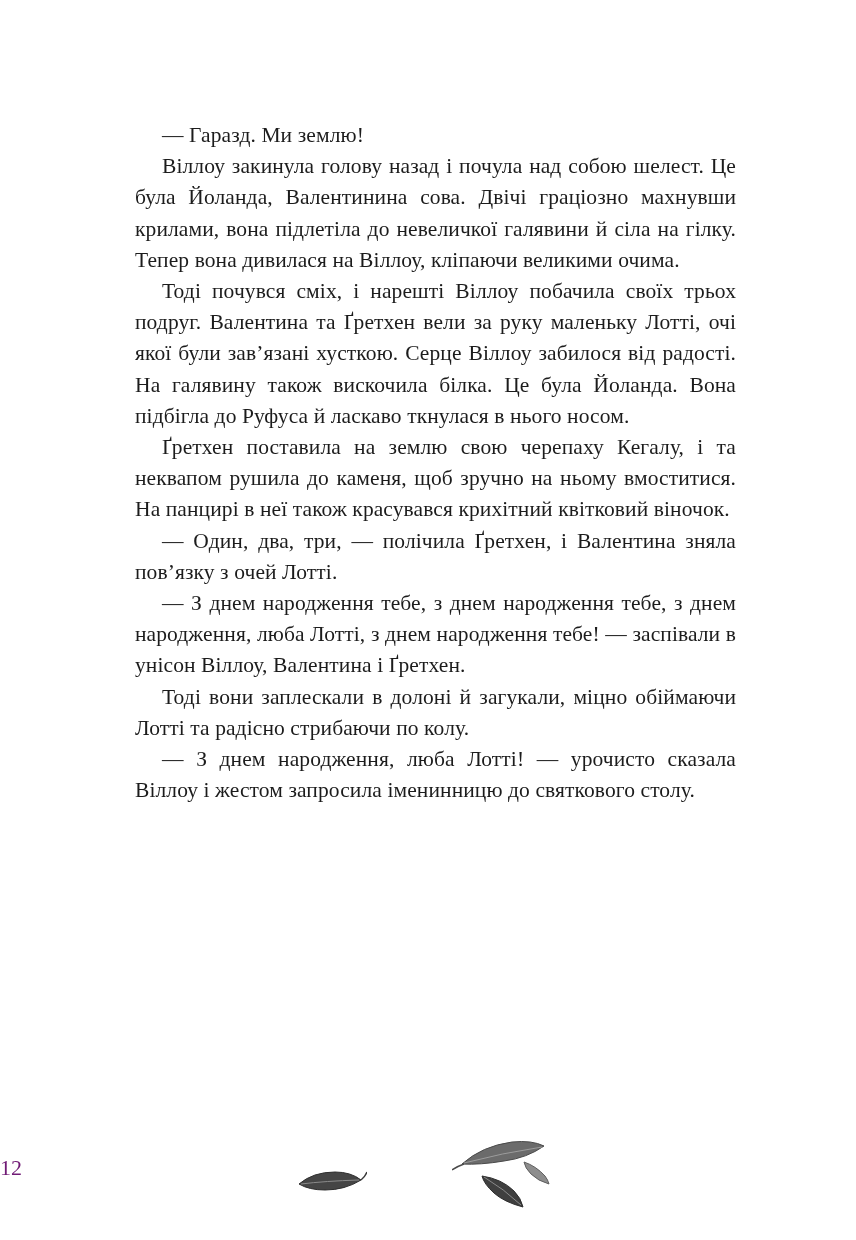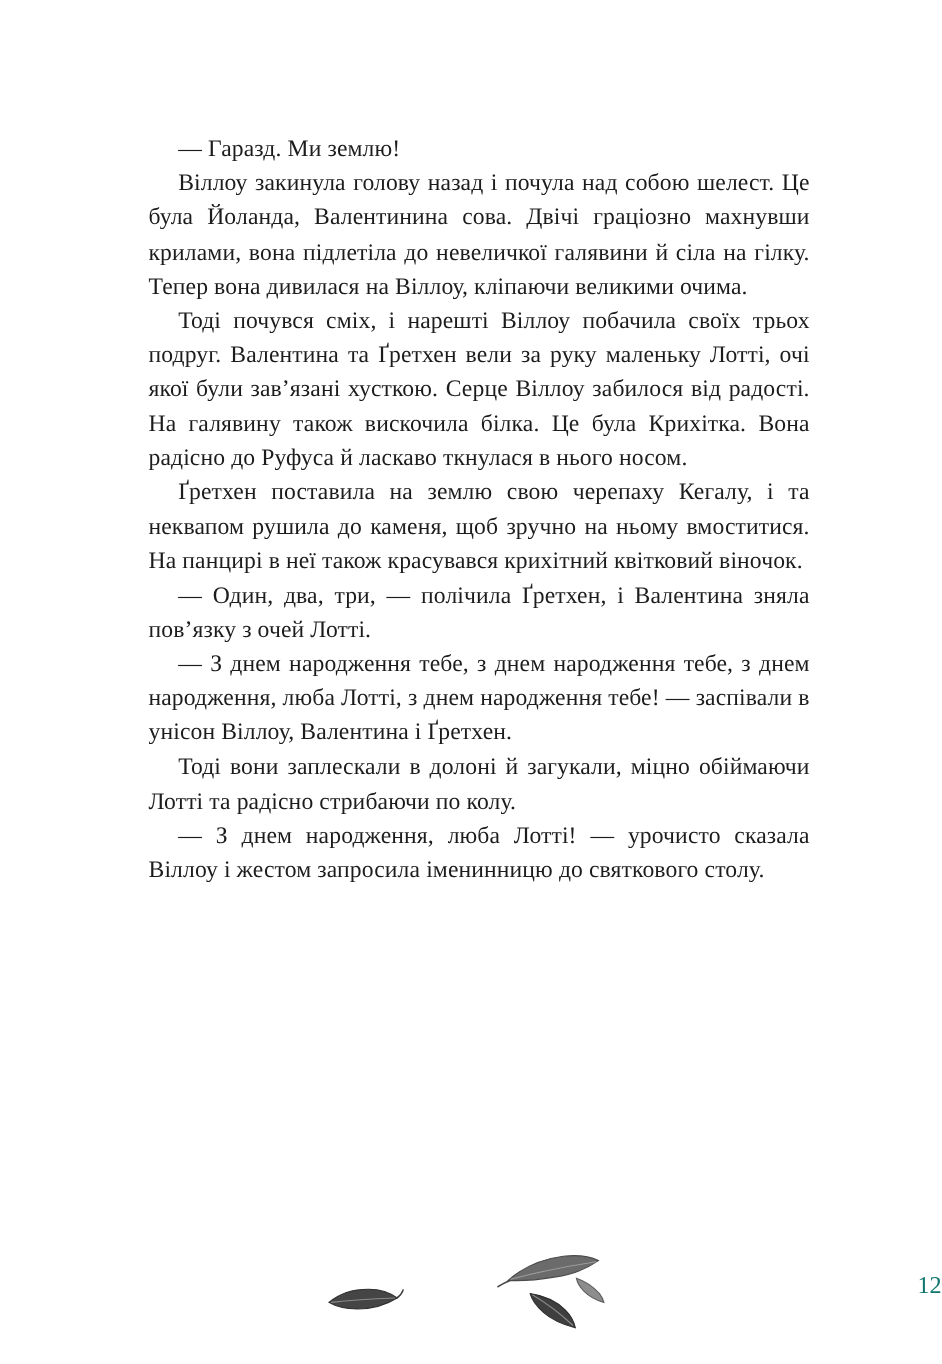--- a/index.html
+++ b/index.html
@@ -41,44 +41,44 @@
     left: 0;
     right: 0;
     top: 1130px;
     height: 90px;
   }
   .page-number {
     position: absolute;
     left: 0;
     right: 0;
     top: 25px;
-    text-align: right;
+    text-align: left;
     font-size: 22px;
-    color: #0f766e;
+    color: #701a75;
   }
   .ornament-left {
     position: absolute;
     left: 295px;
     top: 32px;
   }
   .ornament-right {
     position: absolute;
     left: 452px;
     top: 4px;
   }
 </style>
 </head>
 <body>
 
 <div class="book-page">
 
   <div class="text-block" id="paragraphs">
       <p><span>— Гаразд. Ми землю!</span></p>
       <p><span>Віллоу закинула голову назад і почула над собою шелест. Це була Йоланда, Валентинина сова. Двічі граціозно махнувши крилами, вона підлетіла до невеличкої галявини й сіла на гілку. Тепер вона дивилася на Віллоу, кліпаючи великими очима.</span></p>
-      <p><span>Тоді почувся сміх, і нарешті Віллоу побачила своїх трьох подруг. Валентина та Ґретхен вели за руку маленьку Лотті, очі якої були зав’язані хусткою. Серце Віллоу забилося від радості. На галявину також вискочила білка. Це була Крихітка. Вона радісно до Руфуса й ласкаво ткнулася в нього носом.</span></p>
+      <p><span>Тоді почувся сміх, і нарешті Віллоу побачила своїх трьох подруг. Валентина та Ґретхен вели за руку маленьку Лотті, очі якої були зав’язані хусткою. Серце Віллоу забилося від радості. На галявину також вискочила білка. Це була Йоланда. Вона підбігла до Руфуса й ласкаво ткнулася в нього носом.</span></p>
       <p><span>Ґретхен поставила на землю свою черепаху Кегалу, і та неквапом рушила до каменя, щоб зручно на ньому вмоститися. На панцирі в неї також красувався крихітний квітковий віночок.</span></p>
       <p><span>— Один, два, три, — полічила Ґретхен, і Валентина зняла пов’язку з очей Лотті.</span></p>
       <p><span>— </span><span class="italic">З днем народження тебе, з днем народження тебе, з днем народження, люба Лотті, з днем народження тебе!</span><span> — заспівали в унісон Віллоу, Валентина і Ґретхен.</span></p>
       <p><span>Тоді вони заплескали в долоні й загукали, міцно обіймаючи Лотті та радісно стрибаючи по колу.</span></p>
       <p><span>— З днем народження, люба Лотті! — урочисто сказала Віллоу і жестом запросила іменинницю до святкового столу.</span></p>
     </div>
 
   <div class="page-footer">
 
     <svg class="ornament-left" width="72" height="38" viewBox="0 0 72 38" aria-hidden="true">

